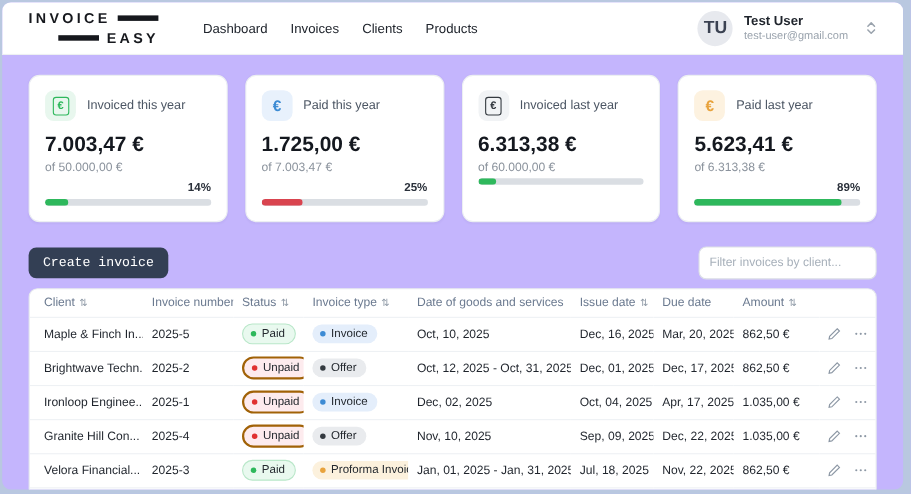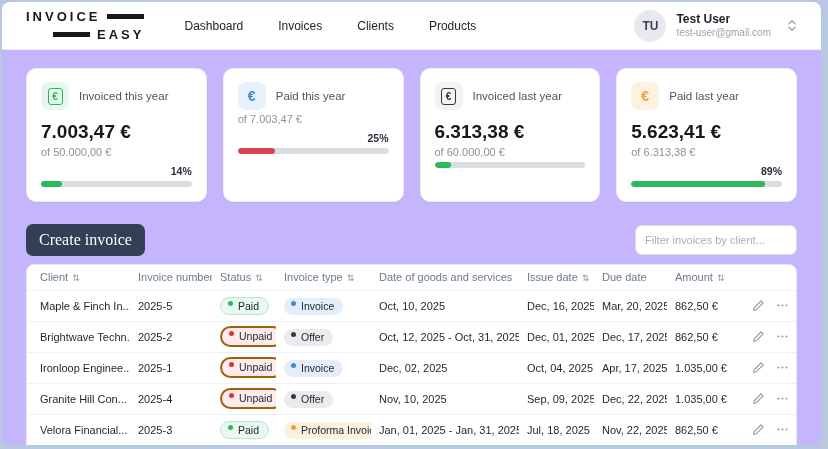--- a/index.html
+++ b/index.html
@@ -7,56 +7,56 @@
   body { background:#b9c8e0; font-family:"Liberation Sans","DejaVu Sans",sans-serif; }
   .frame { width:828px; height:449px; padding:2px 7px 4px 2px; }
   .app { width:100%; height:100%; background:#c4b5fd; border-radius:8px; overflow:hidden; }
 
   
   .header { height:48px; background:#fff; display:flex; align-items:center; padding:0 24px; border-bottom:1px solid #edf0f2; }
   .logo { display:flex; flex-direction:column; gap:3px; margin-right:40px; cursor:pointer; }
   .logo-row { display:flex; align-items:center; gap:7px; font-weight:800; letter-spacing:3px; font-size:13px; color:#16181d; }
   .logo-row.second { justify-content:flex-end; }
   .logo-bar { width:37px; height:5px; background:#16181d; }
-  .nav { display:flex; gap:35px; }
+  .nav { display:flex; gap:21px; }
   .nav-item { font-size:12px; font-weight:500; color:#20252d; cursor:pointer; }
   .user { margin-left:auto; display:flex; align-items:center; gap:10px; cursor:pointer; }
-  .avatar { width:32px; height:32px; border-radius:50%; background:#e7e9ee; color:#3b4252; font-size:12px; font-weight:700; display:flex; align-items:center; justify-content:center; }
+  .avatar { width:32px; height:32px; border-radius:50%; background:#e7e9ee; color:#3b4252; font-size:16px; font-weight:700; display:flex; align-items:center; justify-content:center; }
   .user-name { font-size:12px; font-weight:700; color:#1f242c; line-height:1.3; }
   .user-email { font-size:10px; color:#9aa3ad; line-height:1.2; }
   .chevrons { color:#9aa3ad; margin-left:6px; display:flex; }
 
   
   .content { padding:18px 24px 0; }
   .cards { display:grid; grid-template-columns:repeat(4,1fr); gap:16px; }
   .card { background:#fff; border:1px solid #eceff2; border-radius:10px; padding:13px 14px 14px; box-shadow:0 1px 2px rgba(16,24,40,.04); }
   .card-top { display:flex; align-items:center; gap:10px; }
   .card-icon { width:28px; height:28px; border-radius:8px; display:flex; align-items:center; justify-content:center; font-size:14px; font-weight:700; }
   .euro-boxed { border:1.4px solid currentColor; border-radius:3px; width:15px; height:17px; display:flex; align-items:center; justify-content:center; font-size:10px; }
   .card-label { font-size:11.5px; color:#4b5563; font-weight:500; }
   .card-amount { margin-top:11px; font-size:19px; font-weight:700; color:#14181f; }
   .card-of { margin-top:3px; font-size:11px; color:#8a929c; }
   .card-percent { text-align:right; font-size:10.5px; font-weight:700; color:#2b313b; margin-top:7px; }
   .bar-track { margin-top:4px; height:6px; border-radius:99px; background:#dadee3; overflow:hidden; }
   .bar-fill { height:100%; border-radius:99px; }
 
   
   .toolbar { margin-top:22px; display:flex; justify-content:space-between; align-items:center; }
-  .btn-create { background:#333f54; color:#fff; font-size:16px; font-weight:500; padding:7px 13px; border-radius:7px; border:none; cursor:pointer; font-family:Liberation Serif, serif; }
+  .btn-create { background:#333f54; color:#fff; font-size:12px; font-weight:500; padding:7px 13px; border-radius:7px; border:none; cursor:pointer; font-family:Liberation Mono, monospace; }
   .filter-input { width:162px; height:30px; border:1px solid #dde1e6; border-radius:7px; background:#fff; padding:0 9px; font-size:11px; color:#333; font-family:inherit; outline:none; }
   .filter-input::placeholder { color:#a7b0ba; }
 
   
   .table-wrap { margin-top:8px; background:#fff; border:1px solid #e7eaee; border-radius:8px; overflow:hidden; }
   table { width:100%; border-collapse:collapse; table-layout:fixed; font-size:11px; }
   thead th { height:25px; font-weight:400; color:#6b7a90; text-align:left; padding:0 8px; white-space:nowrap; overflow:hidden; }
   th:first-child, td:first-child { padding-left:13px; }
   .sort { font-family:"DejaVu Sans",sans-serif; font-size:9px; color:#8d98a5; margin-left:4px; }
   tbody td { height:31px; border-top:1px solid #eef1f4; color:#1f242c; padding:0 8px; white-space:nowrap; overflow:hidden; }
-  .badge { display:inline-flex; gap:5px; padding:3px 9px 3px 7px; border-radius:999px; font-size:10.5px; color:#24292f; line-height:1; }
+  .badge { display:inline-flex; align-items:center; gap:5px; padding:3px 9px 3px 7px; border-radius:999px; font-size:10.5px; color:#24292f; line-height:1; }
   .dot { width:5px; height:5px; border-radius:50%; flex:none; }
   .st-paid   { background:#e9f9ef; border:1px solid #b9e7c9; } .st-paid .dot{ background:#2eb85c; }
   .st-unpaid { background:#fdebee; border:2px solid #a16207; } .st-unpaid .dot{ background:#e03131; }
   .ty-invoice  { background:#e4eefb; } .ty-invoice .dot{ background:#3d8bd4; }
   .ty-offer    { background:#e9ebee; } .ty-offer .dot{ background:#343a40; }
   .ty-proforma { background:#fcf1dd; } .ty-proforma .dot{ background:#e8a33d; }
   .actions { display:flex; gap:11px; align-items:center; justify-content:flex-end; padding-right:6px; color:#8d98a5; }
   .act { display:inline-flex; cursor:pointer; color:#8d98a5; }
 </style>
 </head>
@@ -115,20 +115,21 @@
             </div>
       </div>
 
       <div class="card">
         <div class="card-top">
           <span class="card-icon" style="background: rgb(232, 241, 252); color: rgb(61, 139, 212);">
                 <span>€</span>
               </span>
           <span class="card-label">Paid this year</span>
         </div>
+        <div class="card-amount">1.725,00 €</div>
         <div class="card-of">of 7.003,47 €</div>
         <div class="card-percent">25%</div>
         <div class="bar-track">
               <div class="bar-fill" style="width: 25%; background: rgb(217, 68, 79);"></div>
             </div>
       </div>
 
       <div class="card">
         <div class="card-top">
           <span class="card-icon" style="background: rgb(241, 243, 245); color: rgb(52, 58, 64);">

